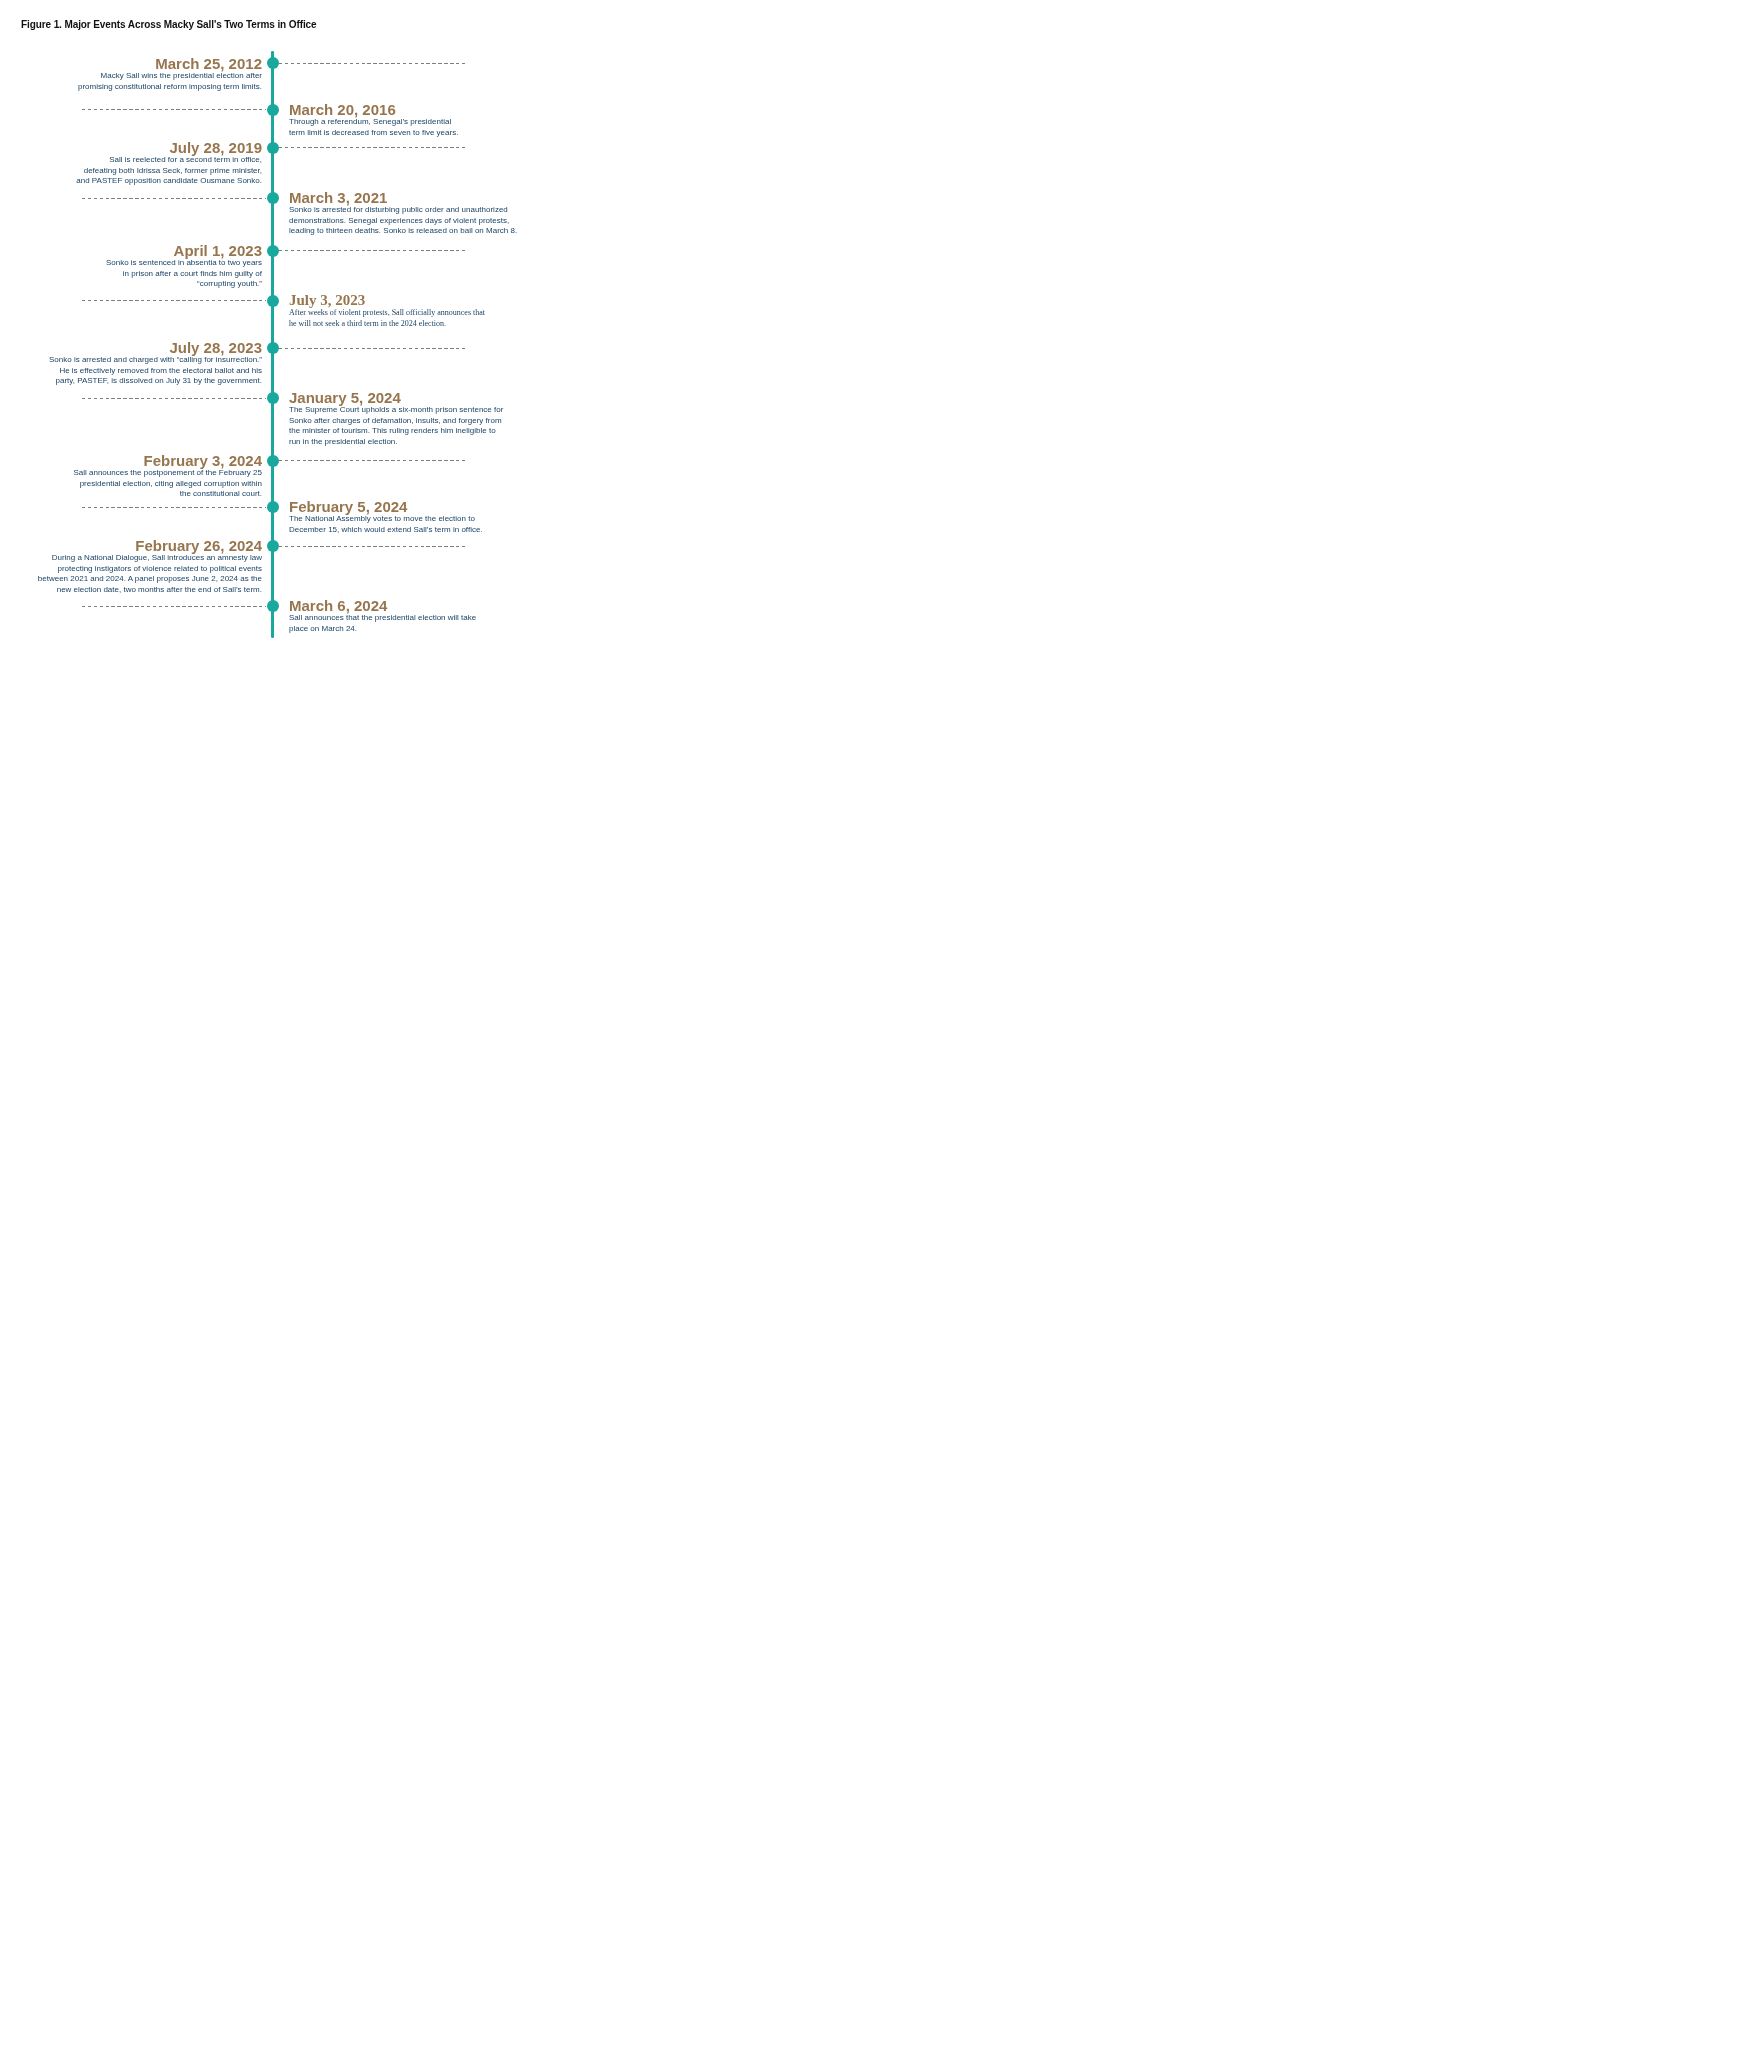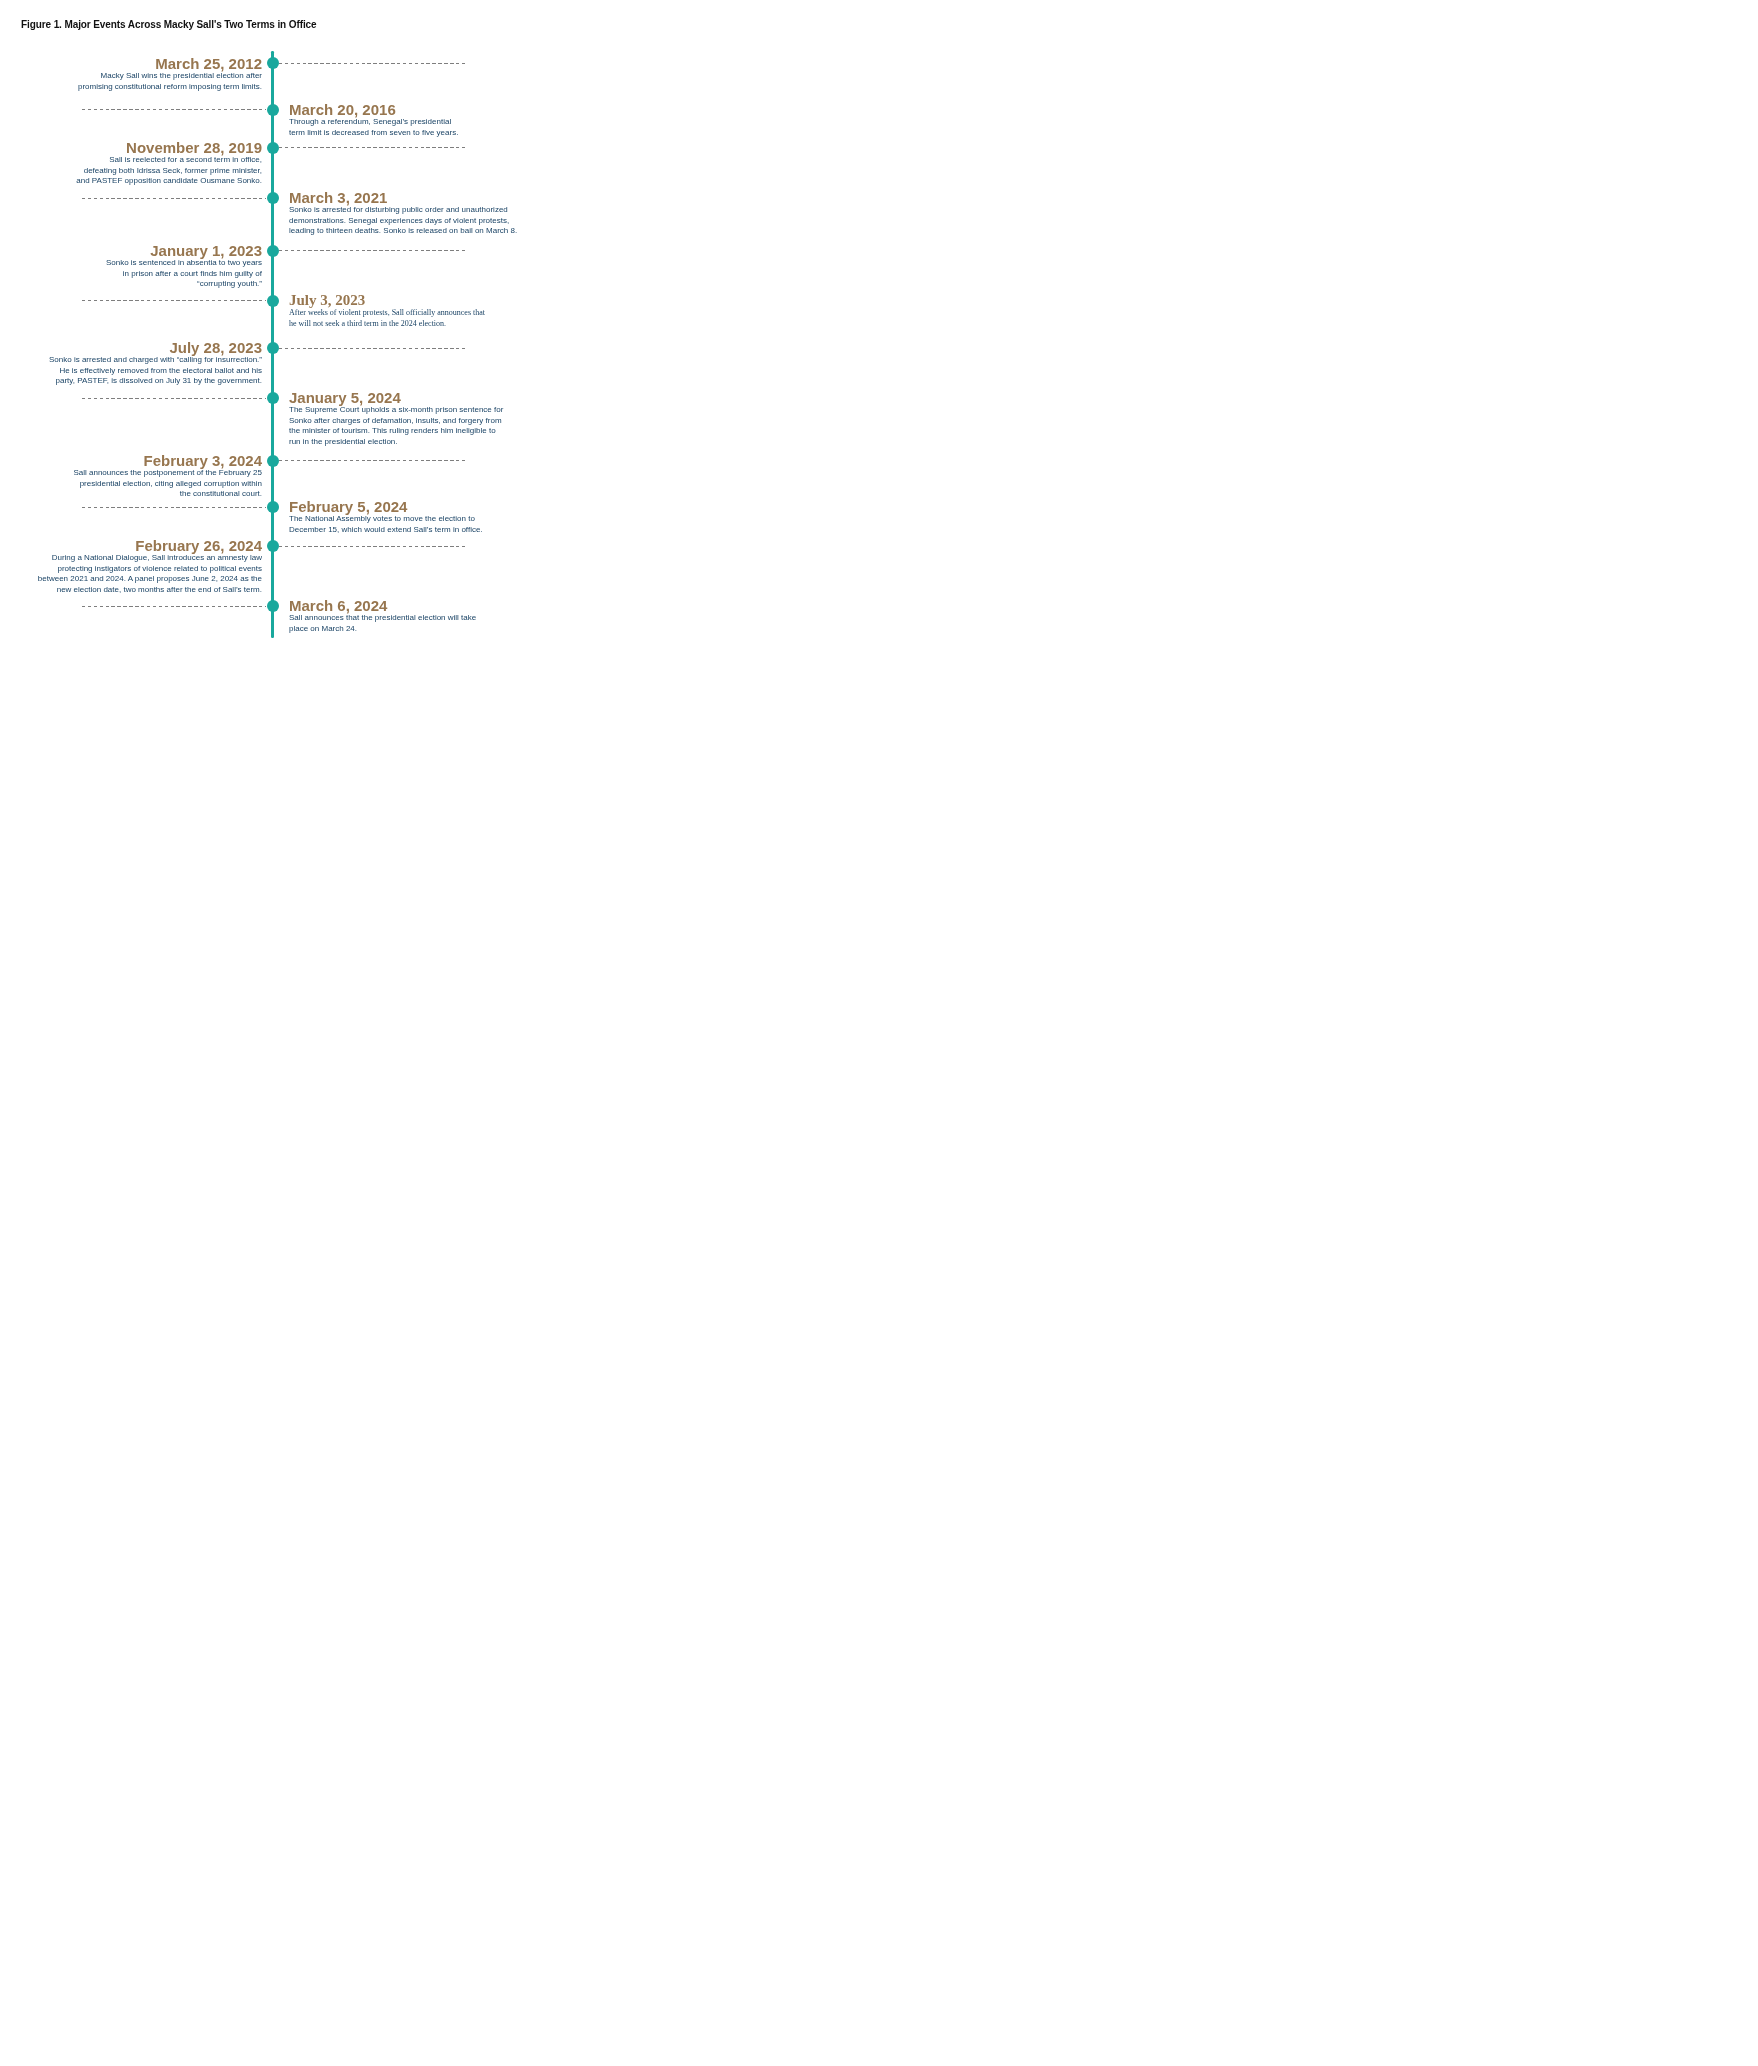--- a/index.html
+++ b/index.html
@@ -97,39 +97,39 @@
   <div class="tl-dot" style="top: 104px;"></div>
   <div class="event right" style="top: 103px;">
     <div class="date">March 20, 2016</div>
     <div class="desc">Through a referendum, Senegal’s presidential
 term limit is decreased from seven to five years.</div>
   </div>
 
   <div class="tl-dash from-dot" style="top: 147px;"></div>
   <div class="tl-dot" style="top: 142px;"></div>
   <div class="event left" style="top: 141px;">
-    <div class="date">November 28, 2019</div>
+    <div class="date">July 28, 2019</div>
     <div class="desc">Sall is reelected for a second term in office,
 defeating both Idrissa Seck, former prime minister,
 and PASTEF opposition candidate Ousmane Sonko.</div>
   </div>
 
   <div class="tl-dash to-dot" style="top: 198px;"></div>
   <div class="tl-dot" style="top: 192px;"></div>
   <div class="event right" style="top: 191px;">
     <div class="date">March 3, 2021</div>
     <div class="desc">Sonko is arrested for disturbing public order and unauthorized
 demonstrations. Senegal experiences days of violent protests,
 leading to thirteen deaths. Sonko is released on bail on March 8.</div>
   </div>
 
   <div class="tl-dash from-dot" style="top: 250px;"></div>
   <div class="tl-dot" style="top: 245px;"></div>
   <div class="event left" style="top: 244px;">
-    <div class="date">January 1, 2023</div>
+    <div class="date">April 1, 2023</div>
     <div class="desc">Sonko is sentenced in absentia to two years
 in prison after a court finds him guilty of
 “corrupting youth.”</div>
   </div>
 
   <div class="tl-dash to-dot" style="top: 300px;"></div>
   <div class="tl-dot" style="top: 295px;"></div>
   <div class="event right" style="top: 294px; font-family: Liberation Serif, serif;">
     <div class="date">July 3, 2023</div>
     <div class="desc">After weeks of violent protests, Sall officially announces that

